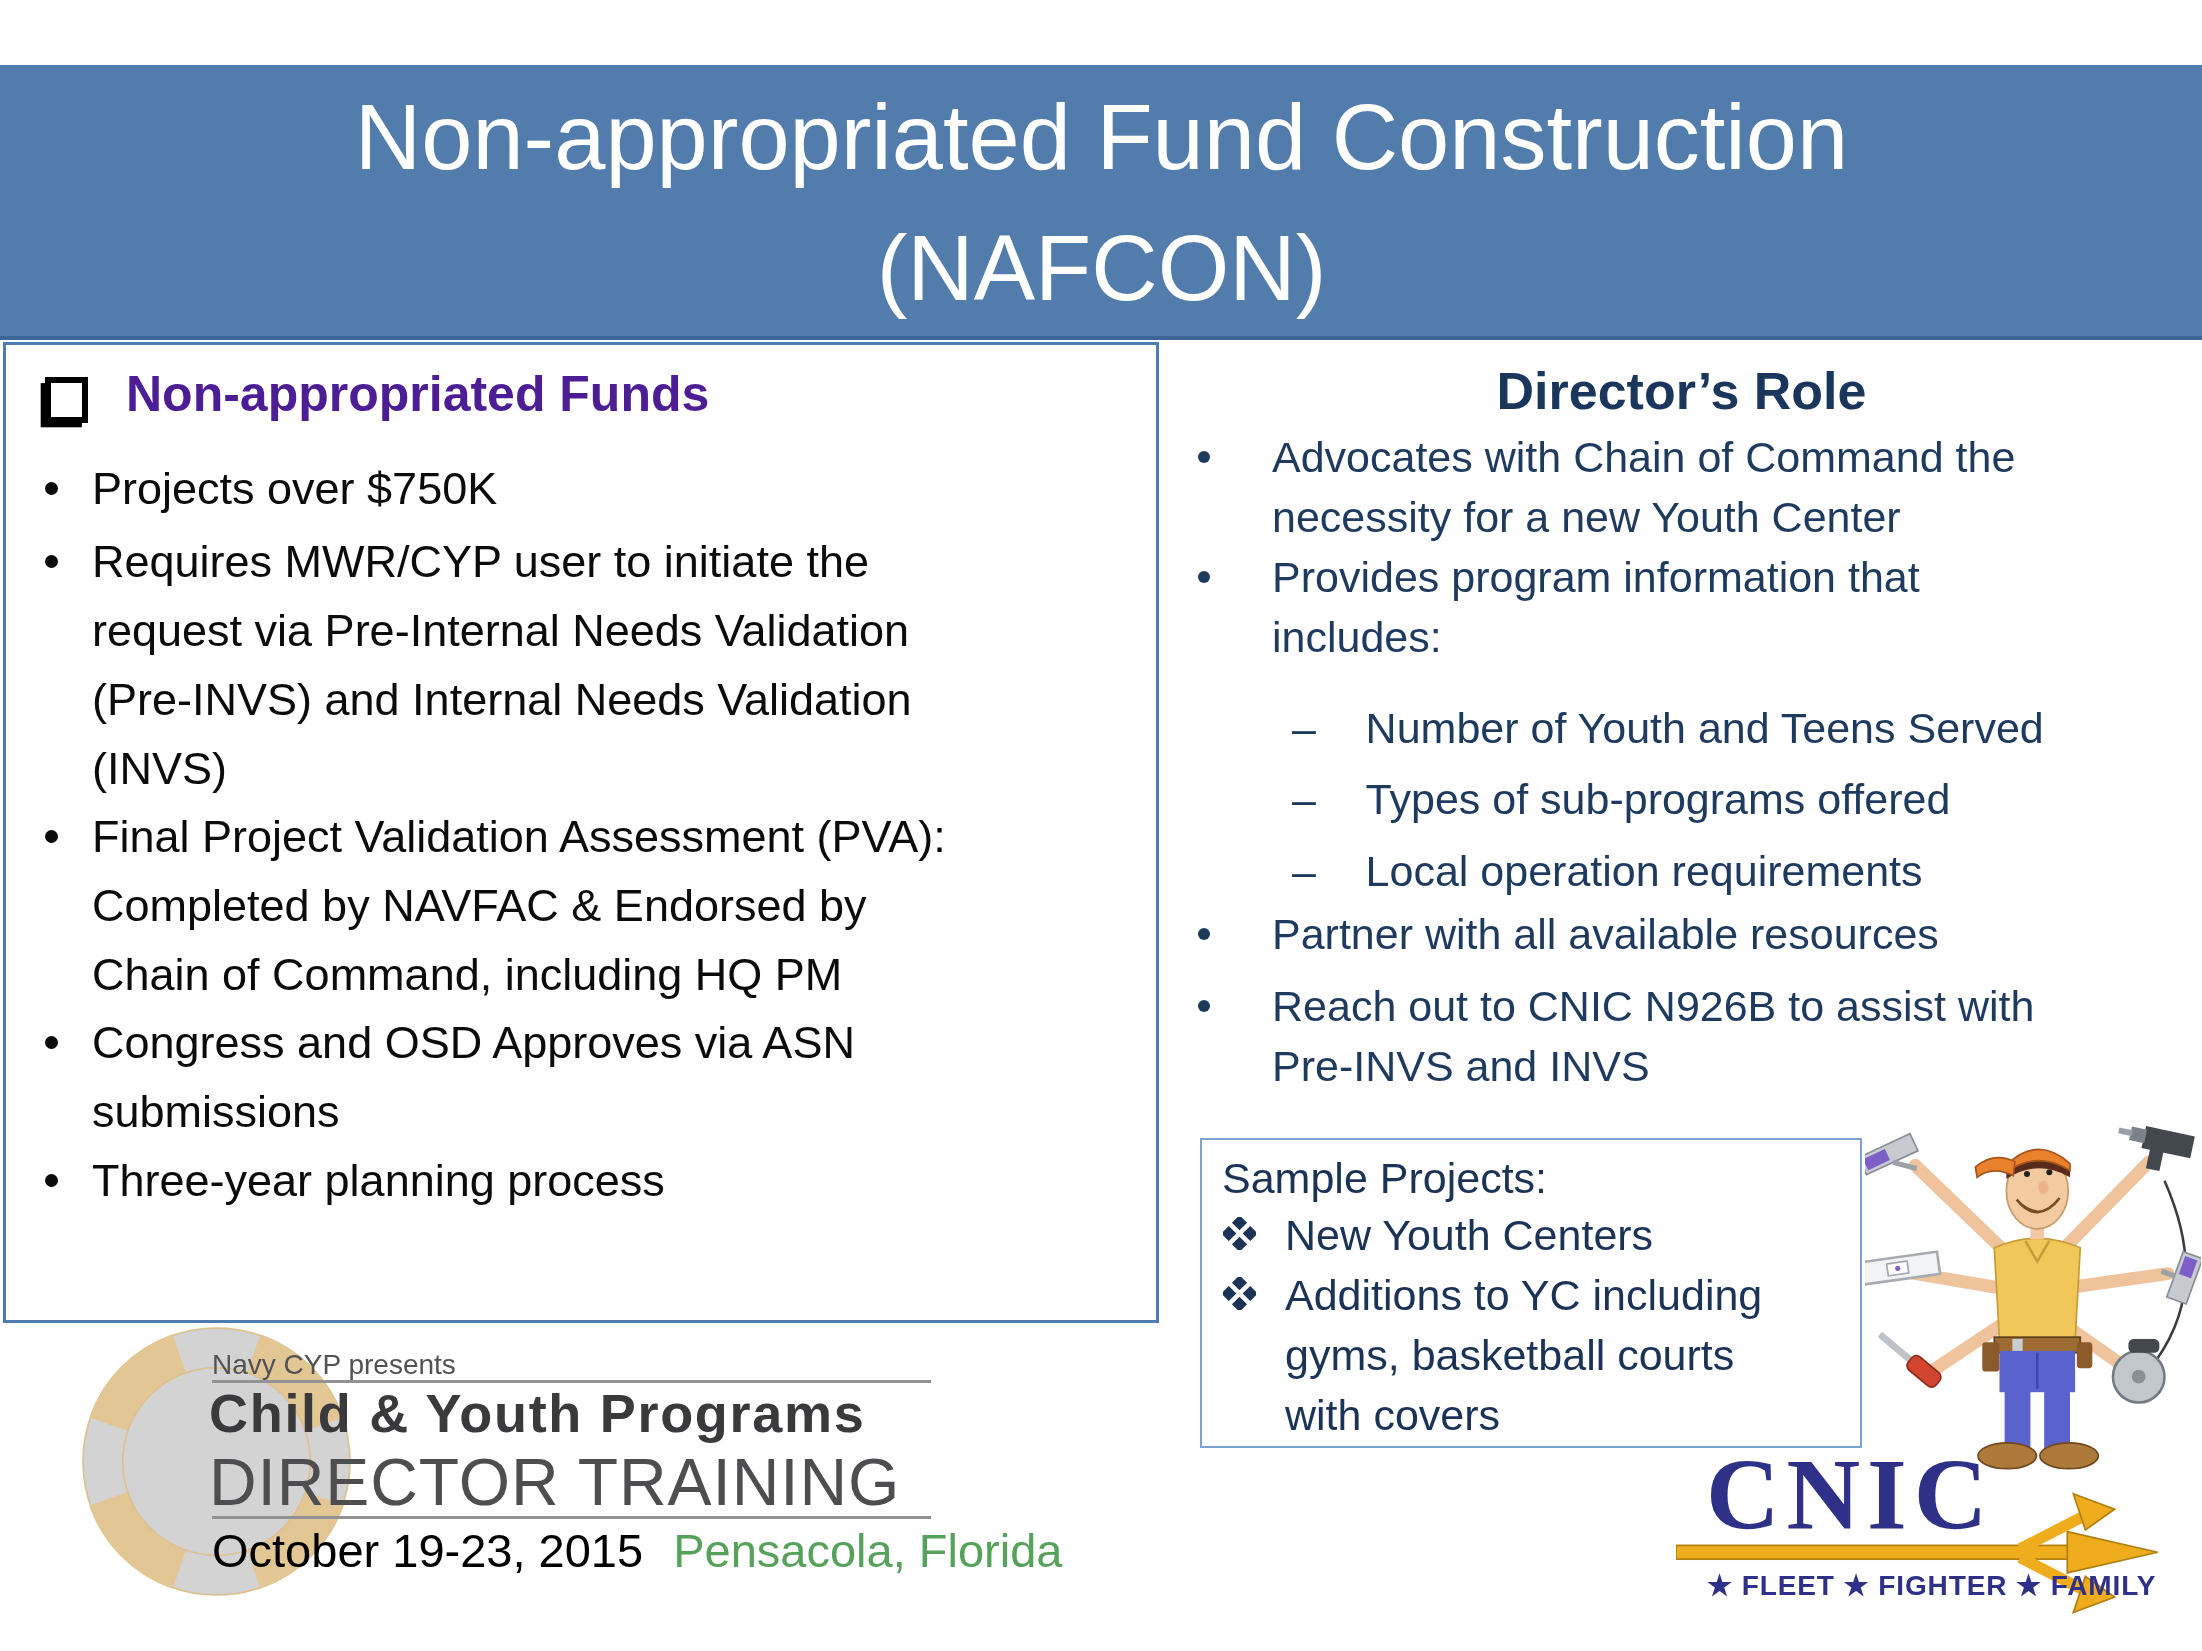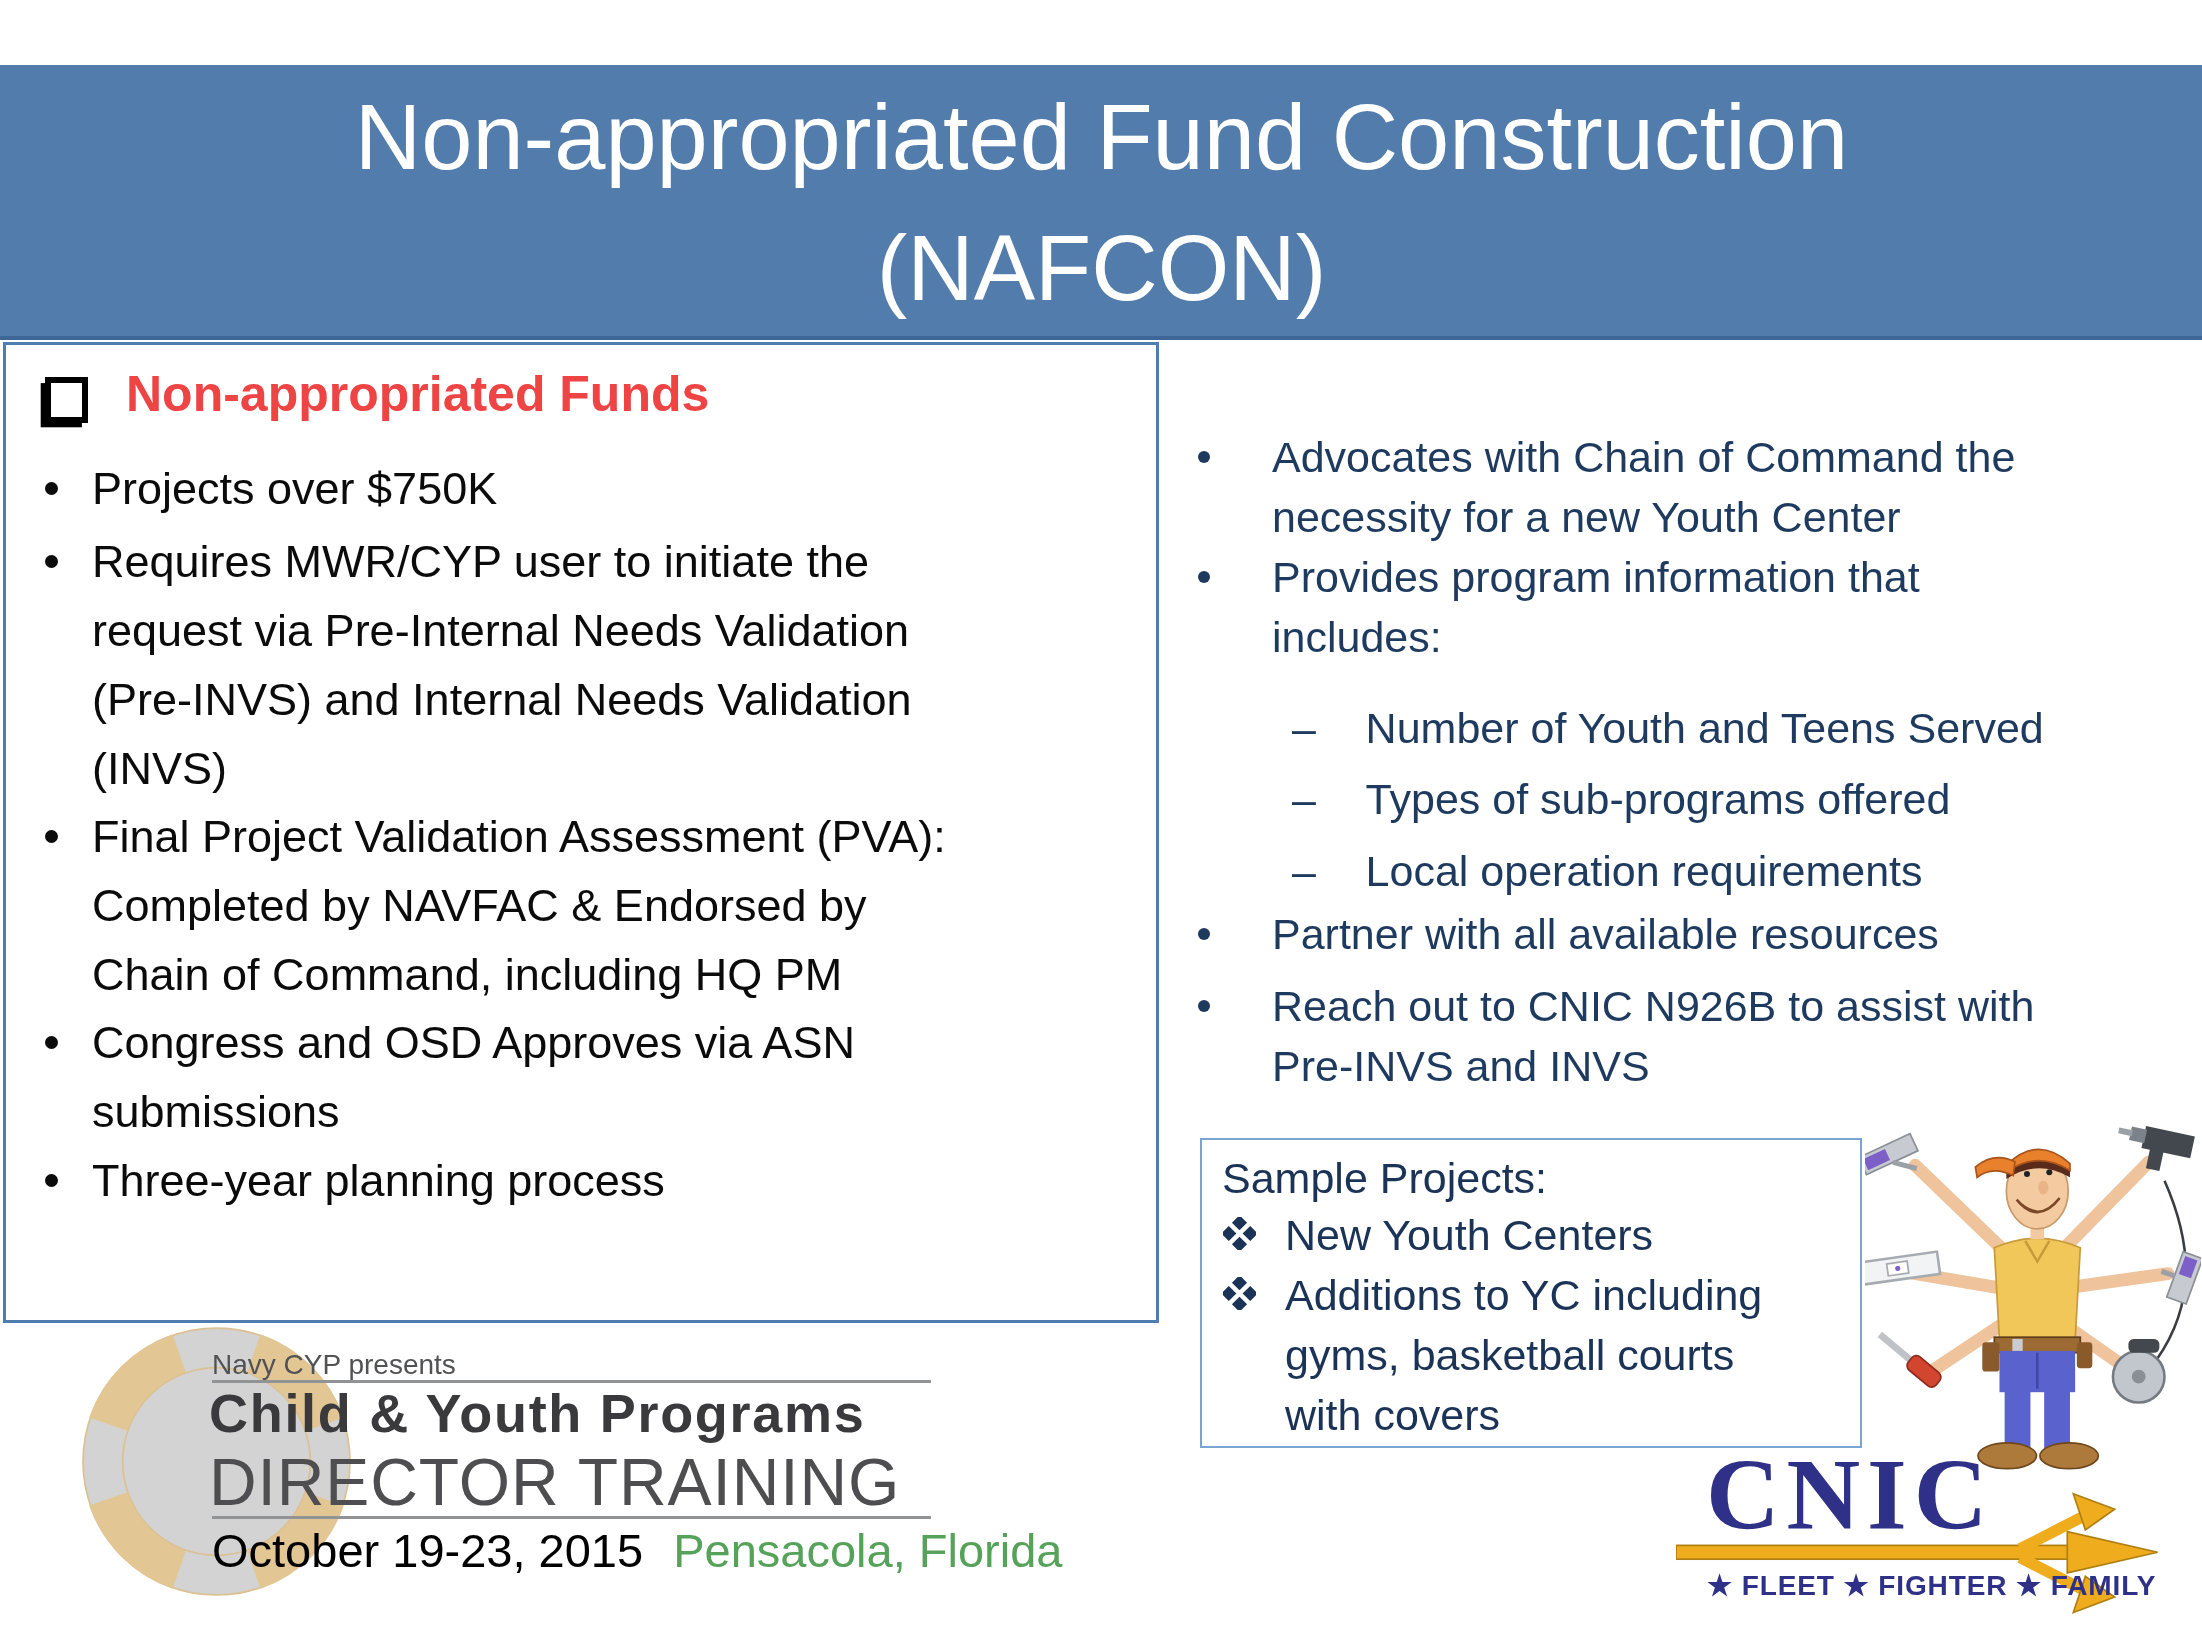--- a/index.html
+++ b/index.html
@@ -10,21 +10,21 @@
   .band{position:absolute;left:0;top:65px;width:2203px;height:271px;background:#527CAC;
         border-bottom:4.3px solid #3E6697;}
   .title{position:absolute;left:0;top:72px;width:2203px;text-align:center;color:#ffffff;
          font-size:92px;line-height:131px;font-weight:400;}
 
   
   .left-box{position:absolute;left:3.4px;top:342px;width:1156px;height:981px;
             border:3.4px solid #4F7DB0;background:#ffffff;box-sizing:border-box;}
   .checkbox{position:absolute;left:45px;top:377px;width:31px;height:34px;
             border:6px solid #000;box-shadow:-5.2px 5.2px 0 -0.9px #000;}
-  .lp-heading{position:absolute;left:126px;top:365px;font-size:50px;font-weight:bold;color:#ef4444;}
+  .lp-heading{position:absolute;left:126px;top:365px;font-size:50px;font-weight:bold;color:#4c1d95;}
   .lb{position:absolute;left:45px;width:1101px;display:flex;align-items:flex-start;}
   .lb .dot{flex:none;width:13px;height:13px;border-radius:50%;background:#0b0b0b;margin-top:27.5px;}
   .lb .txt{margin-left:34px;font-size:45px;line-height:69px;color:#0b0b0b;white-space:pre-line;}
 
   
   .rp-heading{position:absolute;left:1160px;top:361px;width:1043px;text-align:center;
               font-size:52px;font-weight:bold;color:#1B365D;}
   .rb{position:absolute;left:1198px;width:998px;display:flex;align-items:flex-start;}
   .rb .dot{flex:none;width:12px;height:12px;border-radius:50%;background:#1E3A5F;margin-top:24px;}
   .rb .txt{margin-left:62px;font-size:43px;line-height:60px;color:#1E3A5F;white-space:pre-line;}
@@ -93,20 +93,21 @@
   <div class="lb" style="top:1146px">
     <span class="dot"></span>
     <span class="txt">Three-year planning process</span>
   </div>
   <div class="lb" style="top:1008px">
     <span class="dot"></span>
     <span class="txt">Congress and OSD Approves via ASN
 submissions</span>
   </div>
 
+  <div class="rp-heading">Director’s Role</div>
 
   <div class="rb" style="top:427px">
     <span class="dot"></span>
     <span class="txt">Advocates with Chain of Command the
 necessity for a new Youth Center</span>
   </div>
   <div class="rb" style="top:547px">
     <span class="dot"></span>
     <span class="txt">Provides program information that
 includes:</span>

